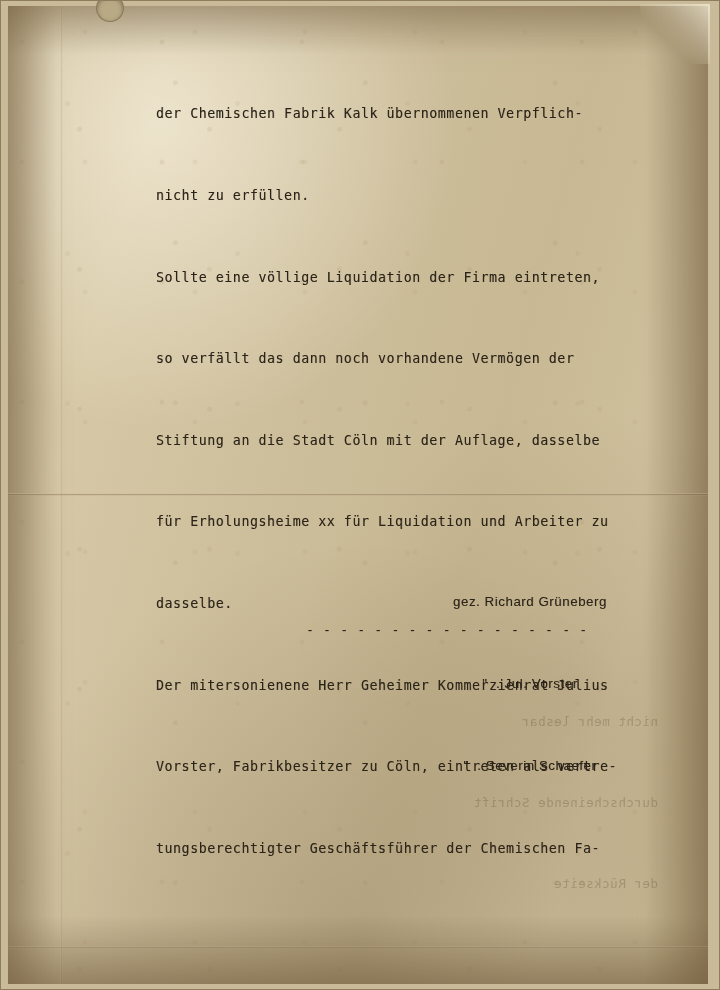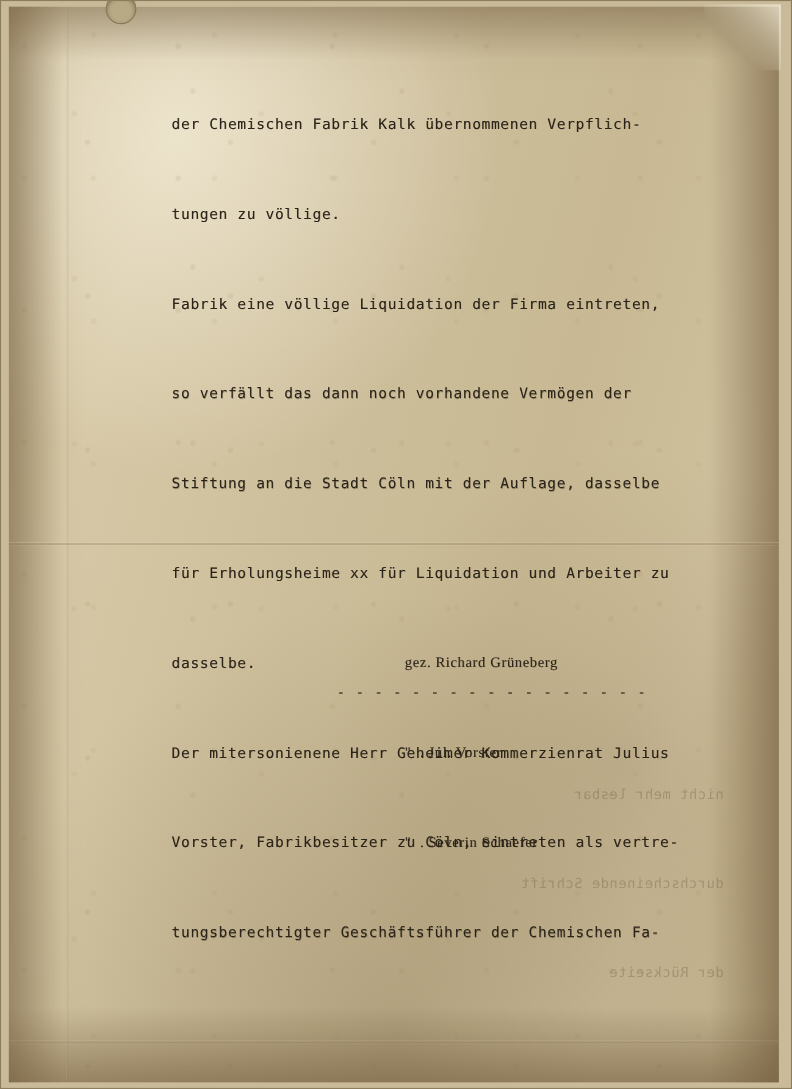--- a/index.html
+++ b/index.html
@@ -131,26 +131,27 @@
     height: 27.2px;
     white-space: pre;
   }
 
   #signatures {
     position: absolute;
     left: 148px;
     top: 528px;
     width: 536px;
     color: #2a2319;
-    font-family: Liberation Serif, serif;
+    font-family: Liberation Sans, sans-serif;
     font-size: 13.2px;
     line-height: 27.2px;
     letter-spacing: 0.6px;
     white-space: pre;
     text-shadow: 0.4px 0.3px 0 rgba(60,48,30,0.35);
+    text-align: center;
   }
   .sig-line {
     height: 27.2px;
     padding-left: 212px;
     white-space: pre;
   }
   #rule {
     position: absolute;
     left: 148px;
     top: 617px;
@@ -198,22 +199,22 @@
 
     <div class="crease-h" style="top: 487px;"></div>
     <div class="crease-h" style="top: 940px; opacity:0.5;"></div>
     <div class="crease-v" style="left: 52px; opacity:0.35;"></div>
 
     <div id="corner-tear"></div>
     <div id="punch-hole"></div>
 
     <div id="typescript">
       <div class="line">der Chemischen Fabrik Kalk übernommenen Verpflich-</div>
-      <div class="line">tungen zu völlige.</div>
-      <div class="line">Fabrik eine völlige Liquidation der Firma eintreten,</div>
+      <div class="line">nicht zu erfüllen.</div>
+      <div class="line">Sollte eine völlige Liquidation der Firma eintreten,</div>
       <div class="line">so verfällt das dann noch vorhandene Vermögen der</div>
       <div class="line">Stiftung an die Stadt Cöln mit der Auflage, dasselbe</div>
       <div class="line">für Erholungsheime xx für Liquidation und Arbeiter zu</div>
       <div class="line">dasselbe.</div>
       <div class="line">Der mitersonienene Herr Geheimer Kommerzienrat Julius</div>
       <div class="line">Vorster, Fabrikbesitzer zu Cöln, eintreten als vertre-</div>
       <div class="line">tungsberechtigter Geschäftsführer der Chemischen Fa-</div>
       
       
       

